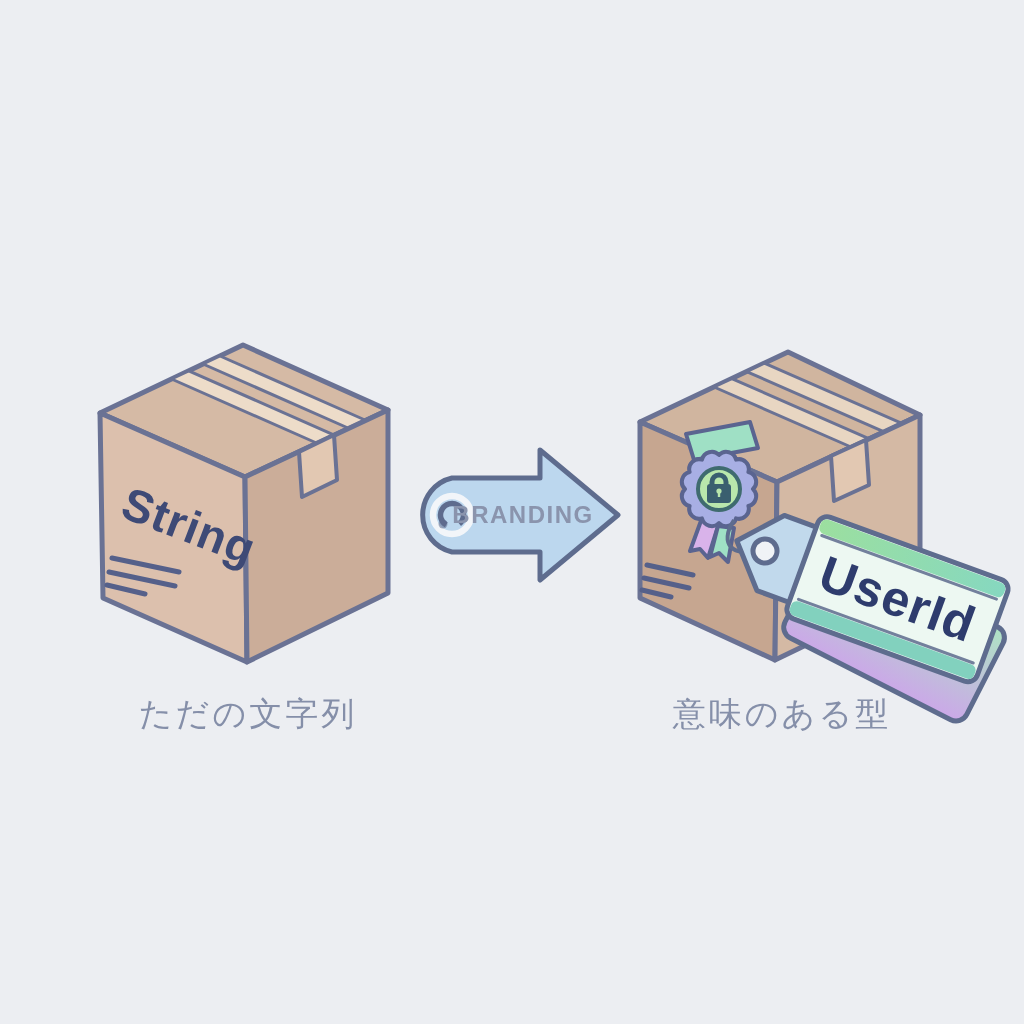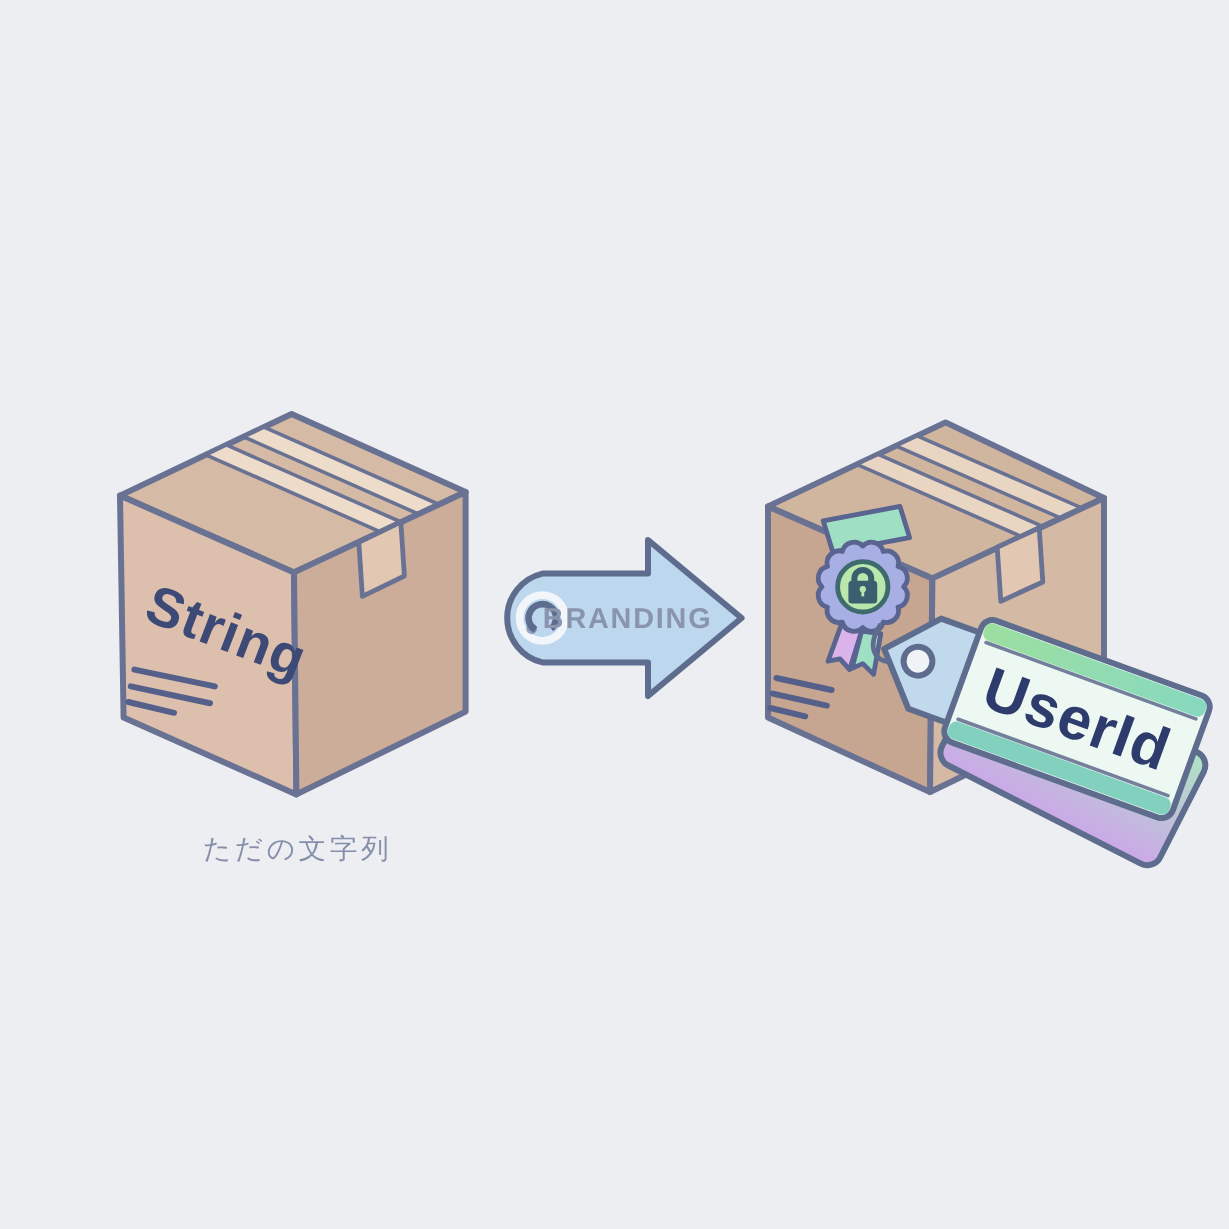--- a/index.html
+++ b/index.html
@@ -8,21 +8,21 @@
     background:#ECEEF2;
     font-family:"Liberation Sans","DejaVu Sans",sans-serif;
     position:relative;overflow:hidden;
   }
   .stage{position:absolute;inset:0;}
   .illus{position:absolute;}
   .caption{
     position:absolute;
     width:320px;
     text-align:center;
-    font-size:23px;
+    font-size:33px;
     letter-spacing:3px;
     color:#858FA9;
     font-weight:500;
   }
   #left-caption{left:88px;top:692px;}
   #right-caption{left:622px;top:692px;}
   svg text{font-family:"Liberation Sans","DejaVu Sans",sans-serif;}
 </style>
 </head>
 <body>
@@ -115,13 +115,14 @@
       <rect x="43" y="-51" width="196" height="15" rx="6" fill="url(#gradTop)"></rect>
       <line x1="48" y1="-34" x2="234" y2="-34" stroke="#5E6C8E" stroke-width="3" stroke-linecap="round" opacity="0.85"></line>
       <rect x="43" y="36" width="196" height="15" rx="6" fill="#82D1BE"></rect>
       <line x1="48" y1="34" x2="234" y2="34" stroke="#5E6C8E" stroke-width="3" stroke-linecap="round" opacity="0.85"></line>
       <text x="141" y="17" text-anchor="middle" font-size="50" font-weight="bold" letter-spacing="1" fill="#2E3C6D">UserId</text>
       <circle cx="0" cy="0" r="12" fill="#F0F3F6" stroke="#5E6C8E" stroke-width="5"></circle>
     </g>
   </svg>
 
   <div class="caption" id="left-caption">ただの文字列</div>
+  <div class="caption" id="right-caption">意味のある型</div>
 </div>
 
 </body></html>

